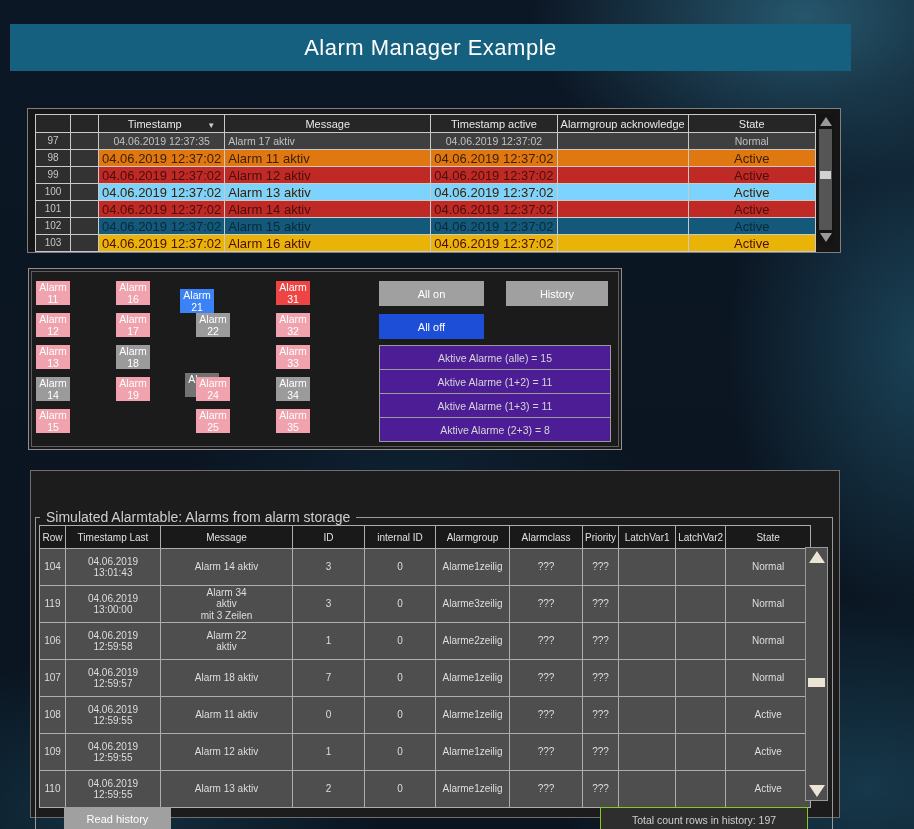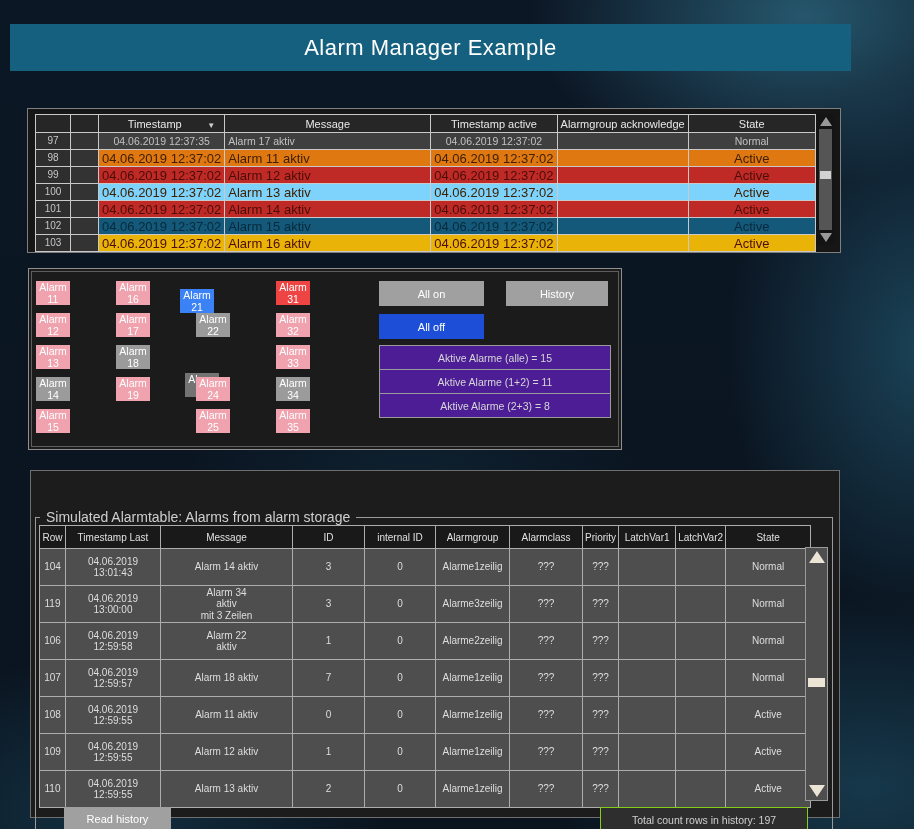--- a/index.html
+++ b/index.html
@@ -209,20 +209,21 @@
       <button class="alarm-btn" style="left: 7px; top: 140px; background: rgb(240, 162, 174);">Alarm 15</button>
       <button class="alarm-btn" style="left: 167px; top: 140px; background: rgb(240, 162, 174);">Alarm 25</button>
       <button class="alarm-btn" style="left: 247px; top: 140px; background: rgb(240, 162, 174);">Alarm 35</button>
     </div>
   <button id="all-on" class="ctl-btn" style="left: 350px; top: 12px; width: 105px; height: 25px; background: rgb(160, 160, 160);">All on</button>
   <button id="history-btn" class="ctl-btn" style="left: 477px; top: 12px; width: 102px; height: 25px; background: rgb(160, 160, 160);">History</button>
   <button id="all-off" class="ctl-btn" style="left: 350px; top: 45px; width: 105px; height: 25px; background: #1d4ed8;">All off</button>
   <div id="counters" class="abs">
       <div class="counter">Aktive Alarme (alle) = 15</div>
       <div class="counter">Aktive Alarme (1+2) = 11</div>
+      <div class="counter">Aktive Alarme (1+3) = 11</div>
       <div class="counter">Aktive Alarme (2+3) = 8</div>
     </div>
 </div>
 
 <div id="bottom-panel" class="abs">
   <div id="group-box">
     <span id="group-title">Simulated Alarmtable: Alarms from alarm storage</span>
     <table id="history-table">
       <colgroup id="history-cols">
           <col style="width: 26px;">

